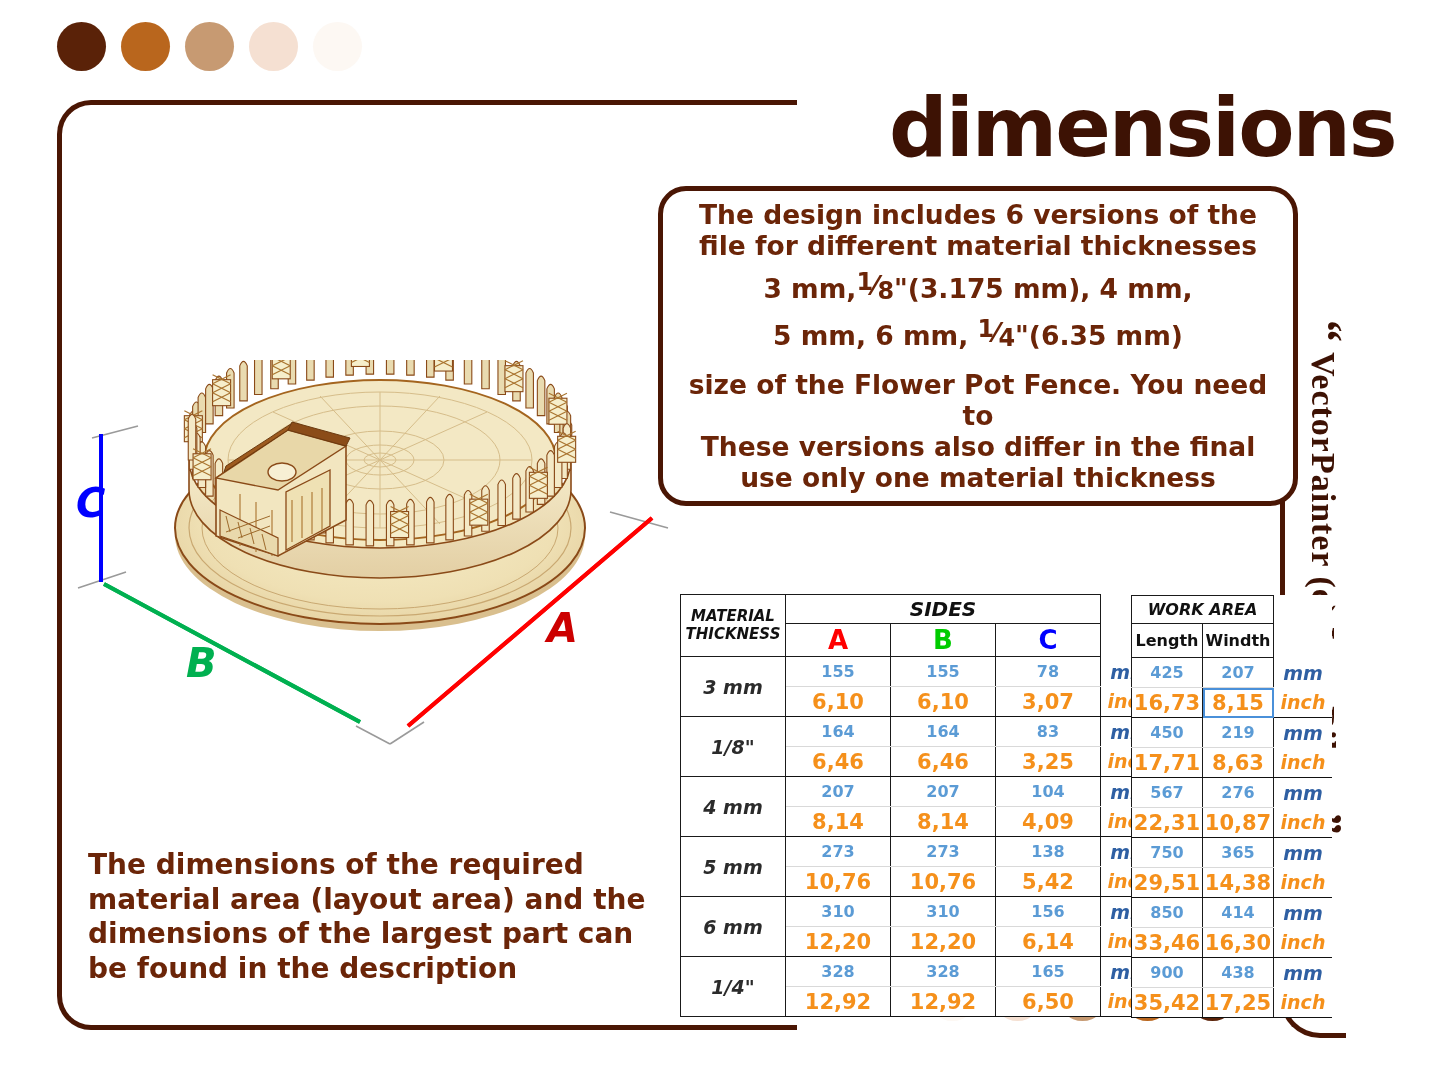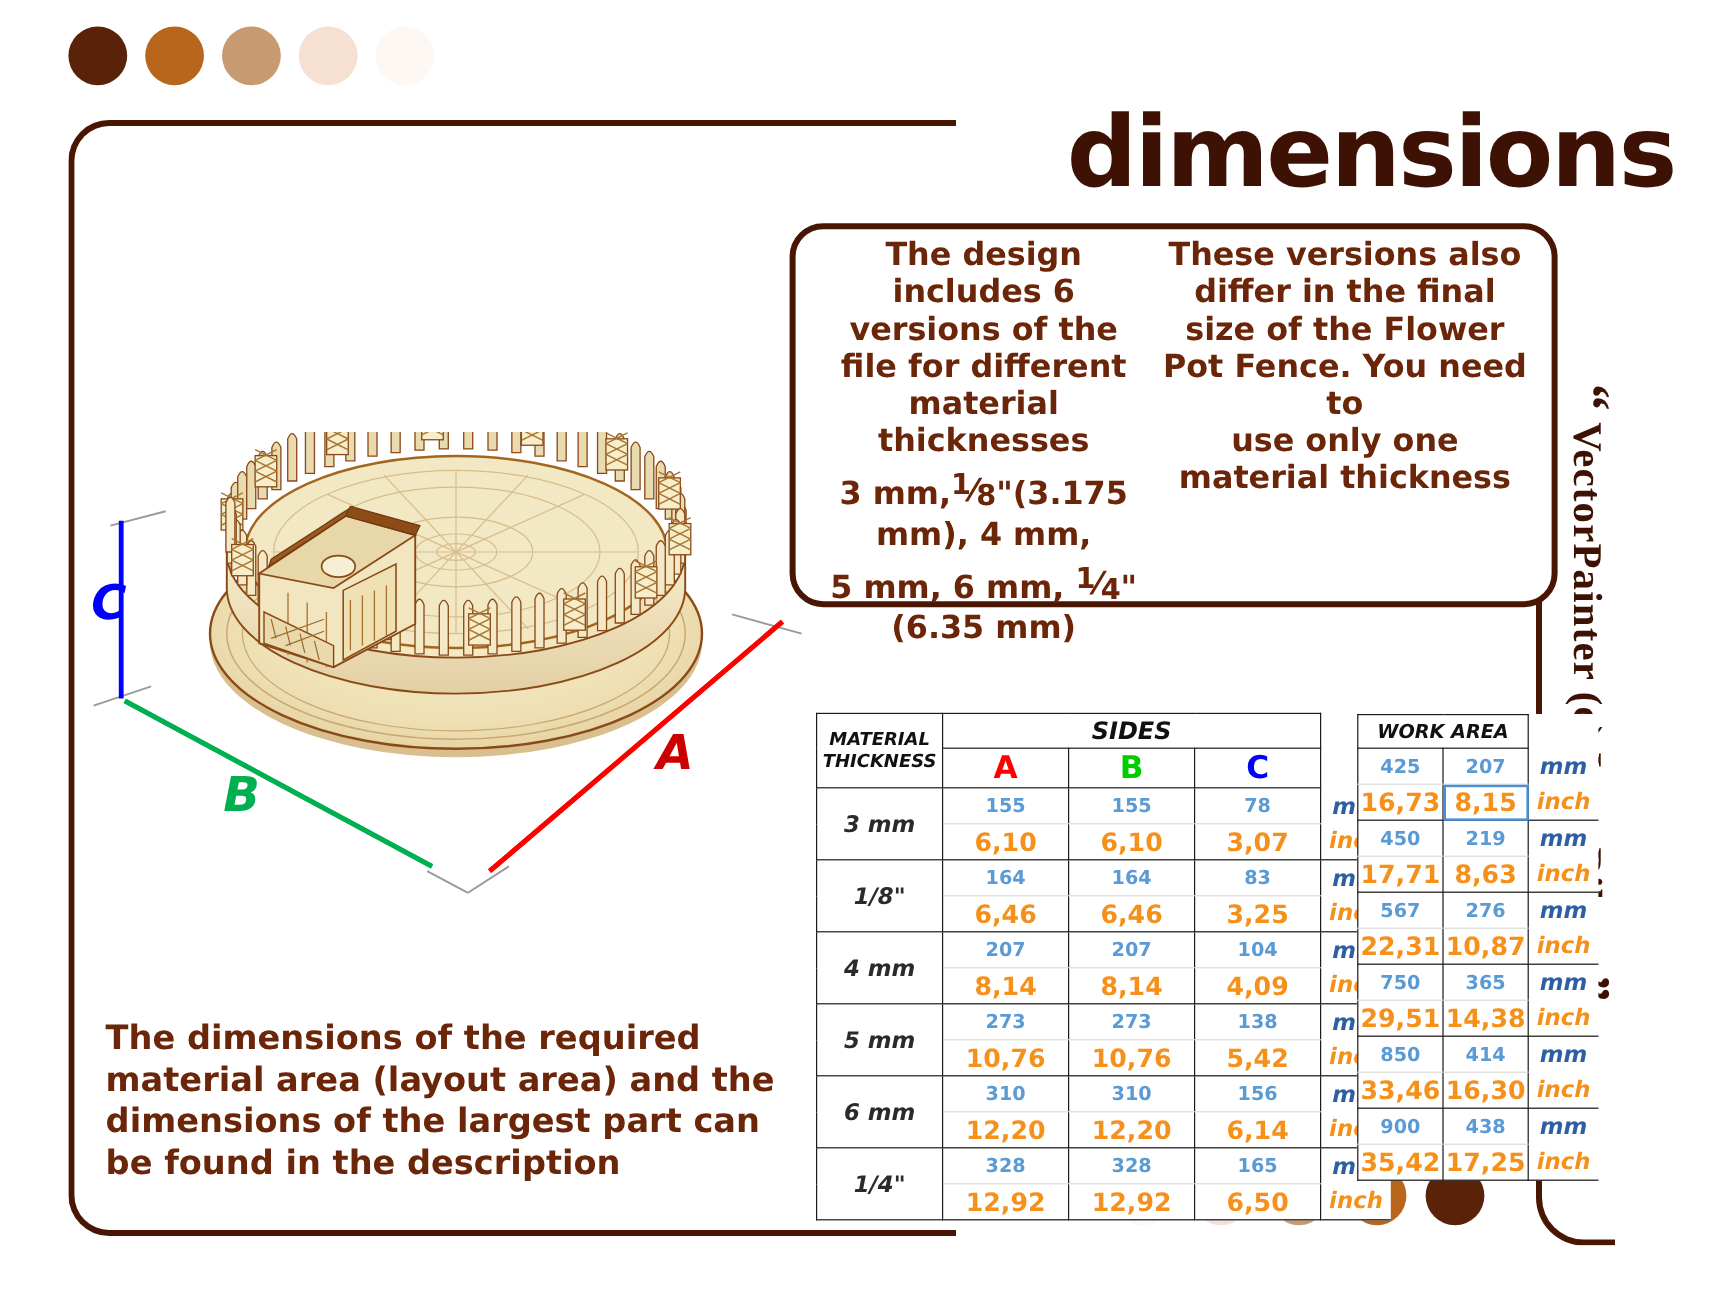--- a/index.html
+++ b/index.html
@@ -46,21 +46,21 @@
     font-family:"DejaVu Sans", sans-serif;
     white-space:nowrap;
     margin-left:29px;
   }
 
   
   .info-box{
     position:absolute;left:658px;top:186px;width:640px;height:320px;
     border:5px solid #4a1604;border-radius:28px;
     box-sizing:border-box;background:#fff;
-    display:flex;flex-direction:row;justify-content:center;
+    display:flex;flex-direction:column;justify-content:center;
     padding:6px 14px;
   }
   .info-para{
     text-align:center;color:#6b2508;
     font-size:26.5px;font-weight:bold;line-height:1.17;
     font-family:"DejaVu Sans", sans-serif;
   }
   .info-para.p1{margin-bottom:14px;}
   .frac{display:inline-block;position:relative;top:-3px;font-size:26px;margin-top:10px;}
   .frac sup{font-size:0.92em;vertical-align:0.22em;}
@@ -177,22 +177,22 @@
       <div>The design includes 6 versions of the</div>
       <div>file for different material thicknesses</div>
       <div>
         <span>3 mm,</span><span class="frac"><sup>1</sup>⁄<sub>8</sub></span><span>"(3.175 mm), 4 mm,</span>
       </div>
       <div>
         <span>5 mm, 6 mm,</span>&nbsp;<span class="frac"><sup>1</sup>⁄<sub>4</sub></span><span>"(6.35 mm)</span>
       </div>
     </div>
     <div class="info-para p2">
+      <div>size of the Flower Pot Fence. You need to</div>
       <div>These versions also differ in the final</div>
-      <div>size of the Flower Pot Fence. You need to</div>
       <div>use only one material thickness</div>
     </div>
   </div>
 
   <svg class="product" width="440" height="320" viewBox="0 0 440 320">
     <defs>
       <radialGradient id="baseGrad" cx="50%" cy="45%" r="62%">
         <stop offset="0%" stop-color="#f7eec9"></stop>
         <stop offset="70%" stop-color="#efe0b4"></stop>
         <stop offset="100%" stop-color="#e2cd9b"></stop>
@@ -700,20 +700,24 @@
           <td class="unit unit-in">inch</td>
         </tr>
       </tbody>
   </table>
 
   <table class="tbl t-work">
     <thead>
       <tr>
         <th class="hd-wa" colspan="2">WORK AREA</th>
       </tr>
+      <tr>
+        <th class="hd-lw col-len">Length</th>
+        <th class="hd-lw col-len">Windth</th>
+      </tr>
     </thead>
     <tbody id="work-body">
         <tr>
           <td class="v-mm cell-mm col-len">425</td>
           <td class="v-mm cell-mm col-len">207</td>
           <td class="unit unit-mm">mm</td>
         </tr>
         <tr class="rowgrp-end">
           <td class="v-in cell-in col-len">16,73</td>
           <td class="v-in cell-in col-len sel-cell">8,15</td>

